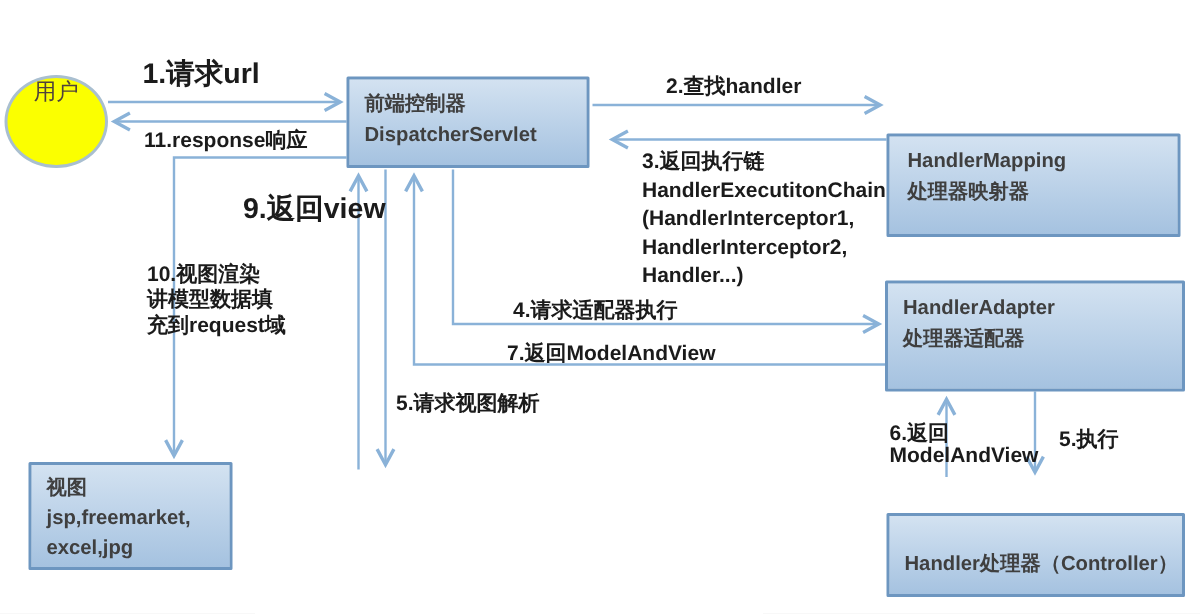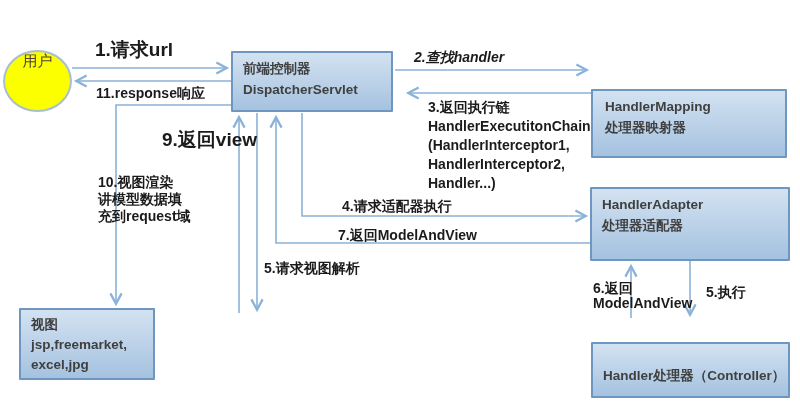--- a/index.html
+++ b/index.html
@@ -92,21 +92,21 @@
   </div>
 
   <div class="box" style="left:19px;top:308px;width:136px;height:72px;line-height:20px;">
     <div>视图</div>
     <div>jsp,freemarket,</div>
     <div>excel,jpg</div>
   </div>
 
 
   <div class="label big" style="left:95px;top:41px;">1.请求url</div>
-  <div class="label" style="left:414px;top:48px;font-style:italic;">2.查找handler</div>
+  <div class="label" style="left:444px;top:48px;">2.查找handler</div>
 
   <div class="label lh19" style="left:428px;top:98px;">
     <div>3.返回执行链</div>
     <div>HandlerExecutitonChain</div>
     <div>(HandlerInterceptor1,</div>
     <div>HandlerInterceptor2,</div>
     <div>Handler...)</div>
   </div>
 
   <div class="label" style="left:342px;top:197px;">4.请求适配器执行</div>

